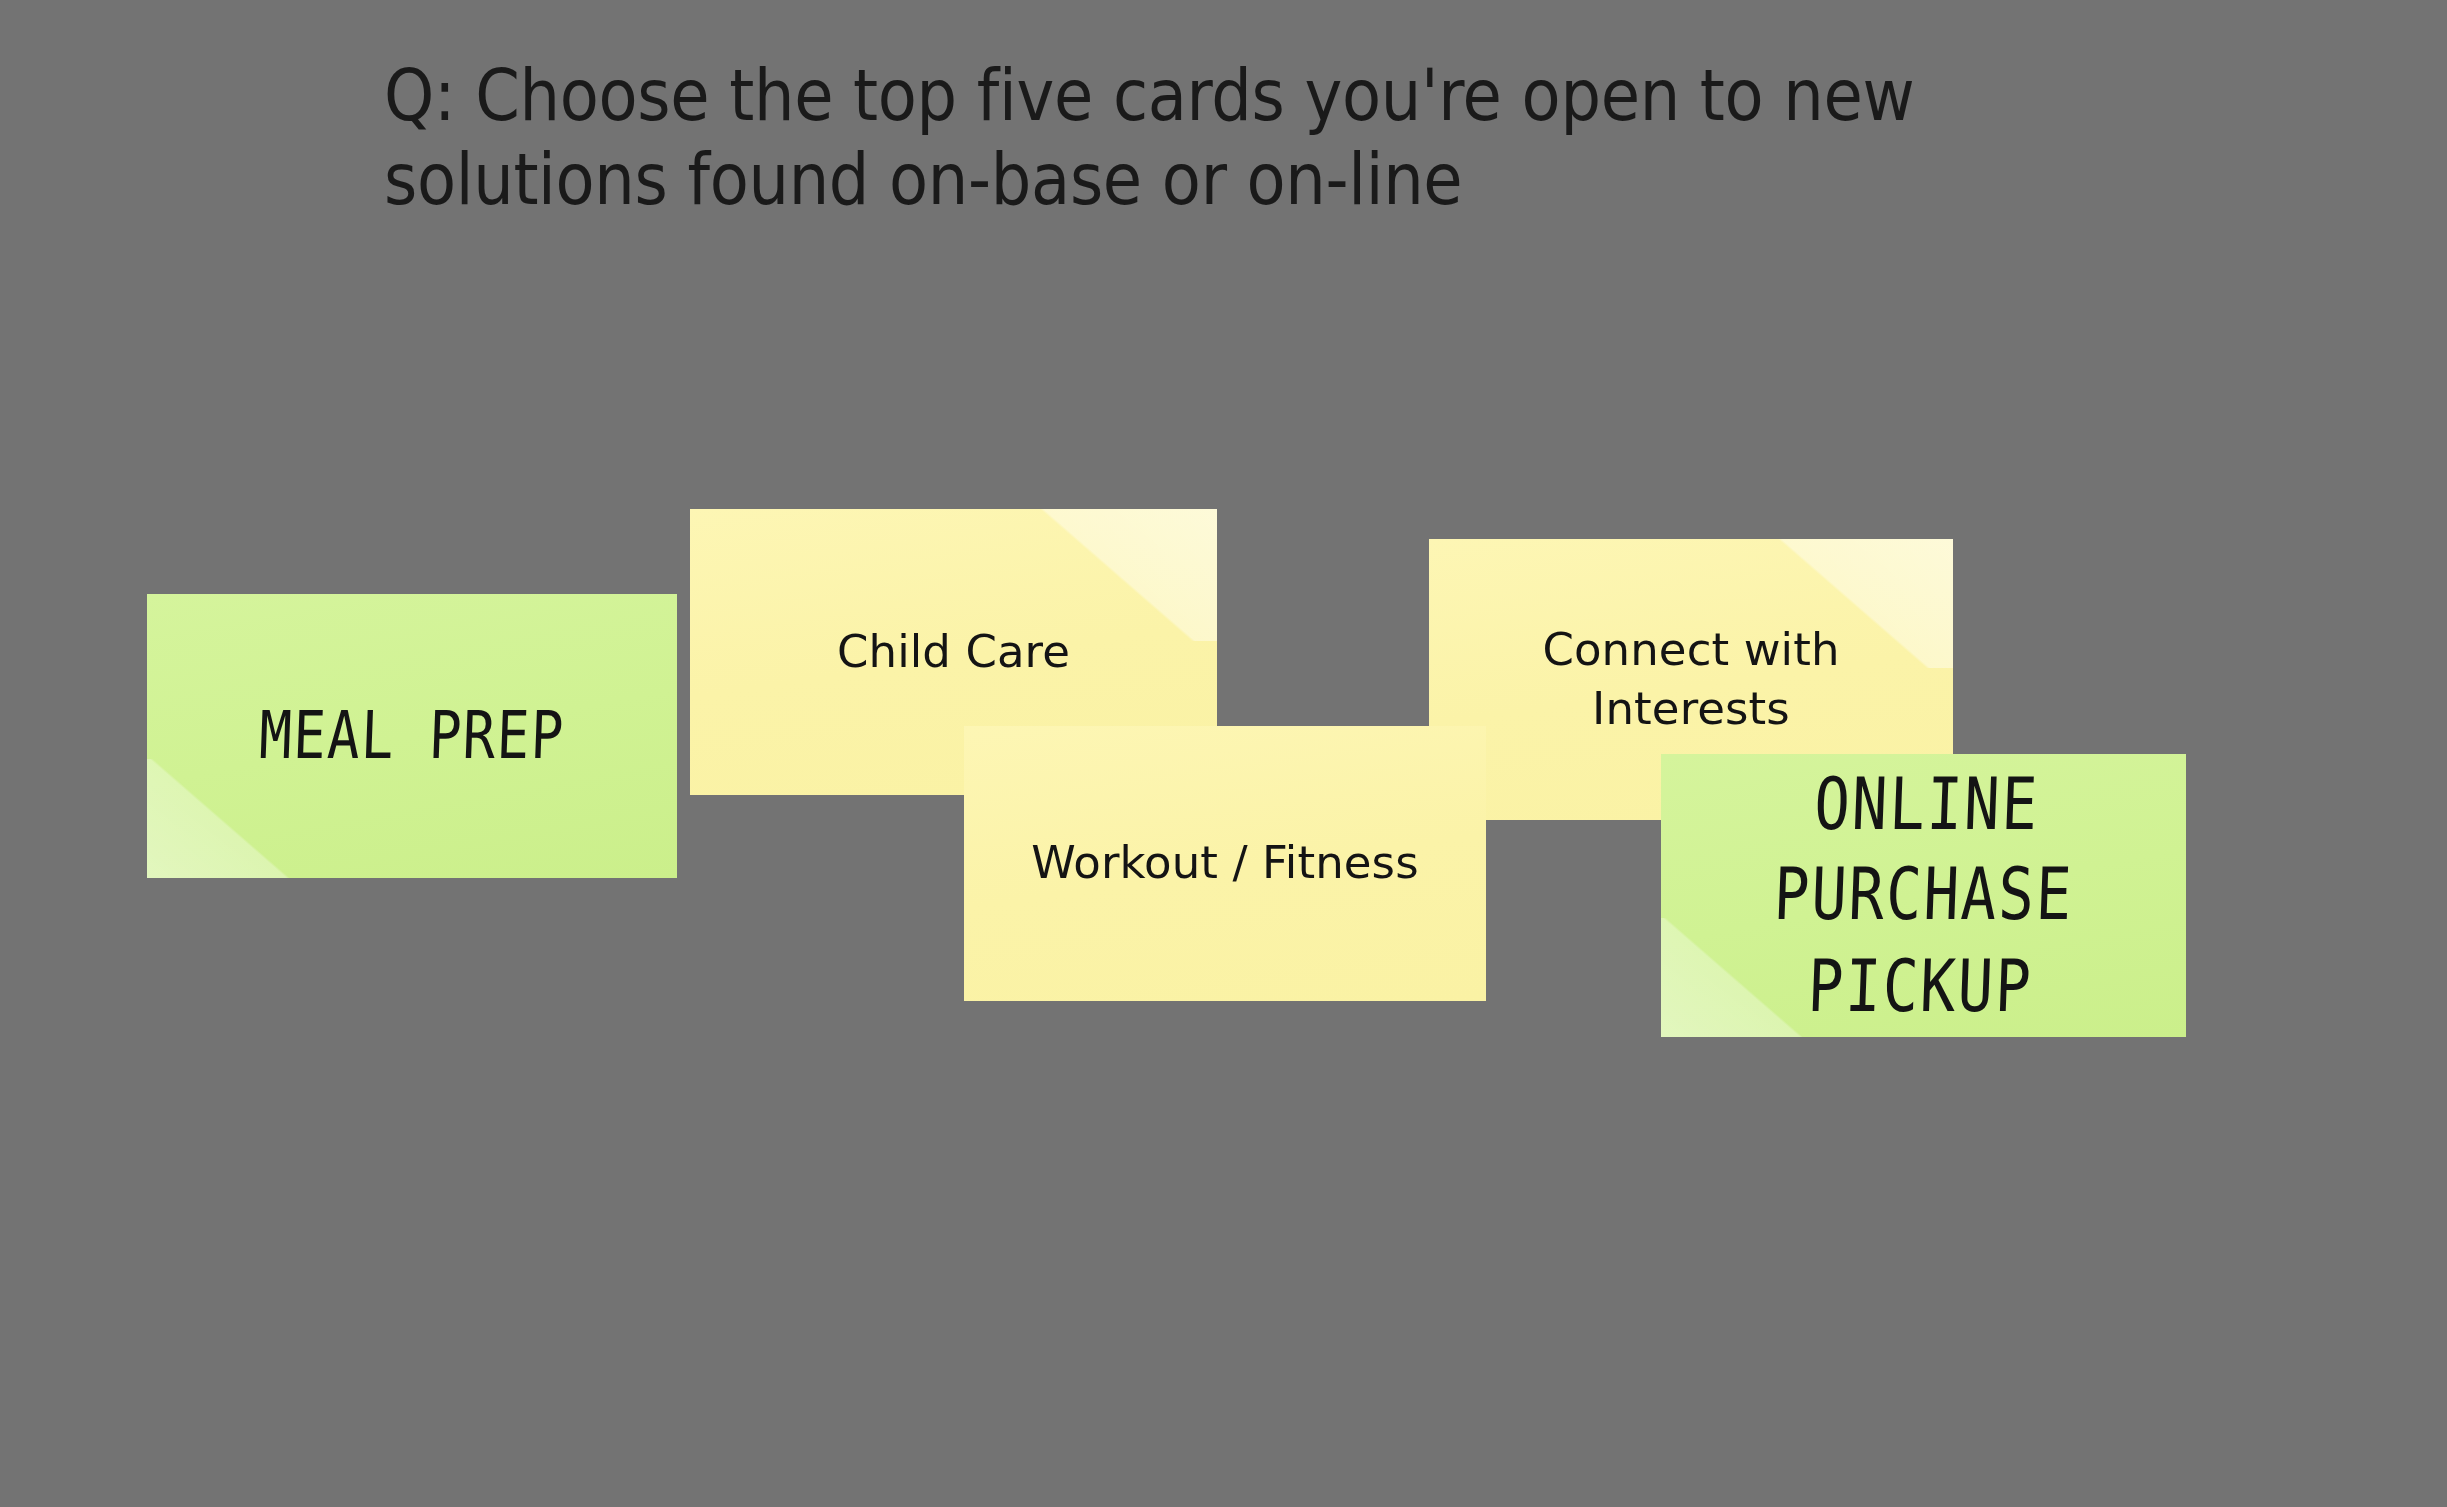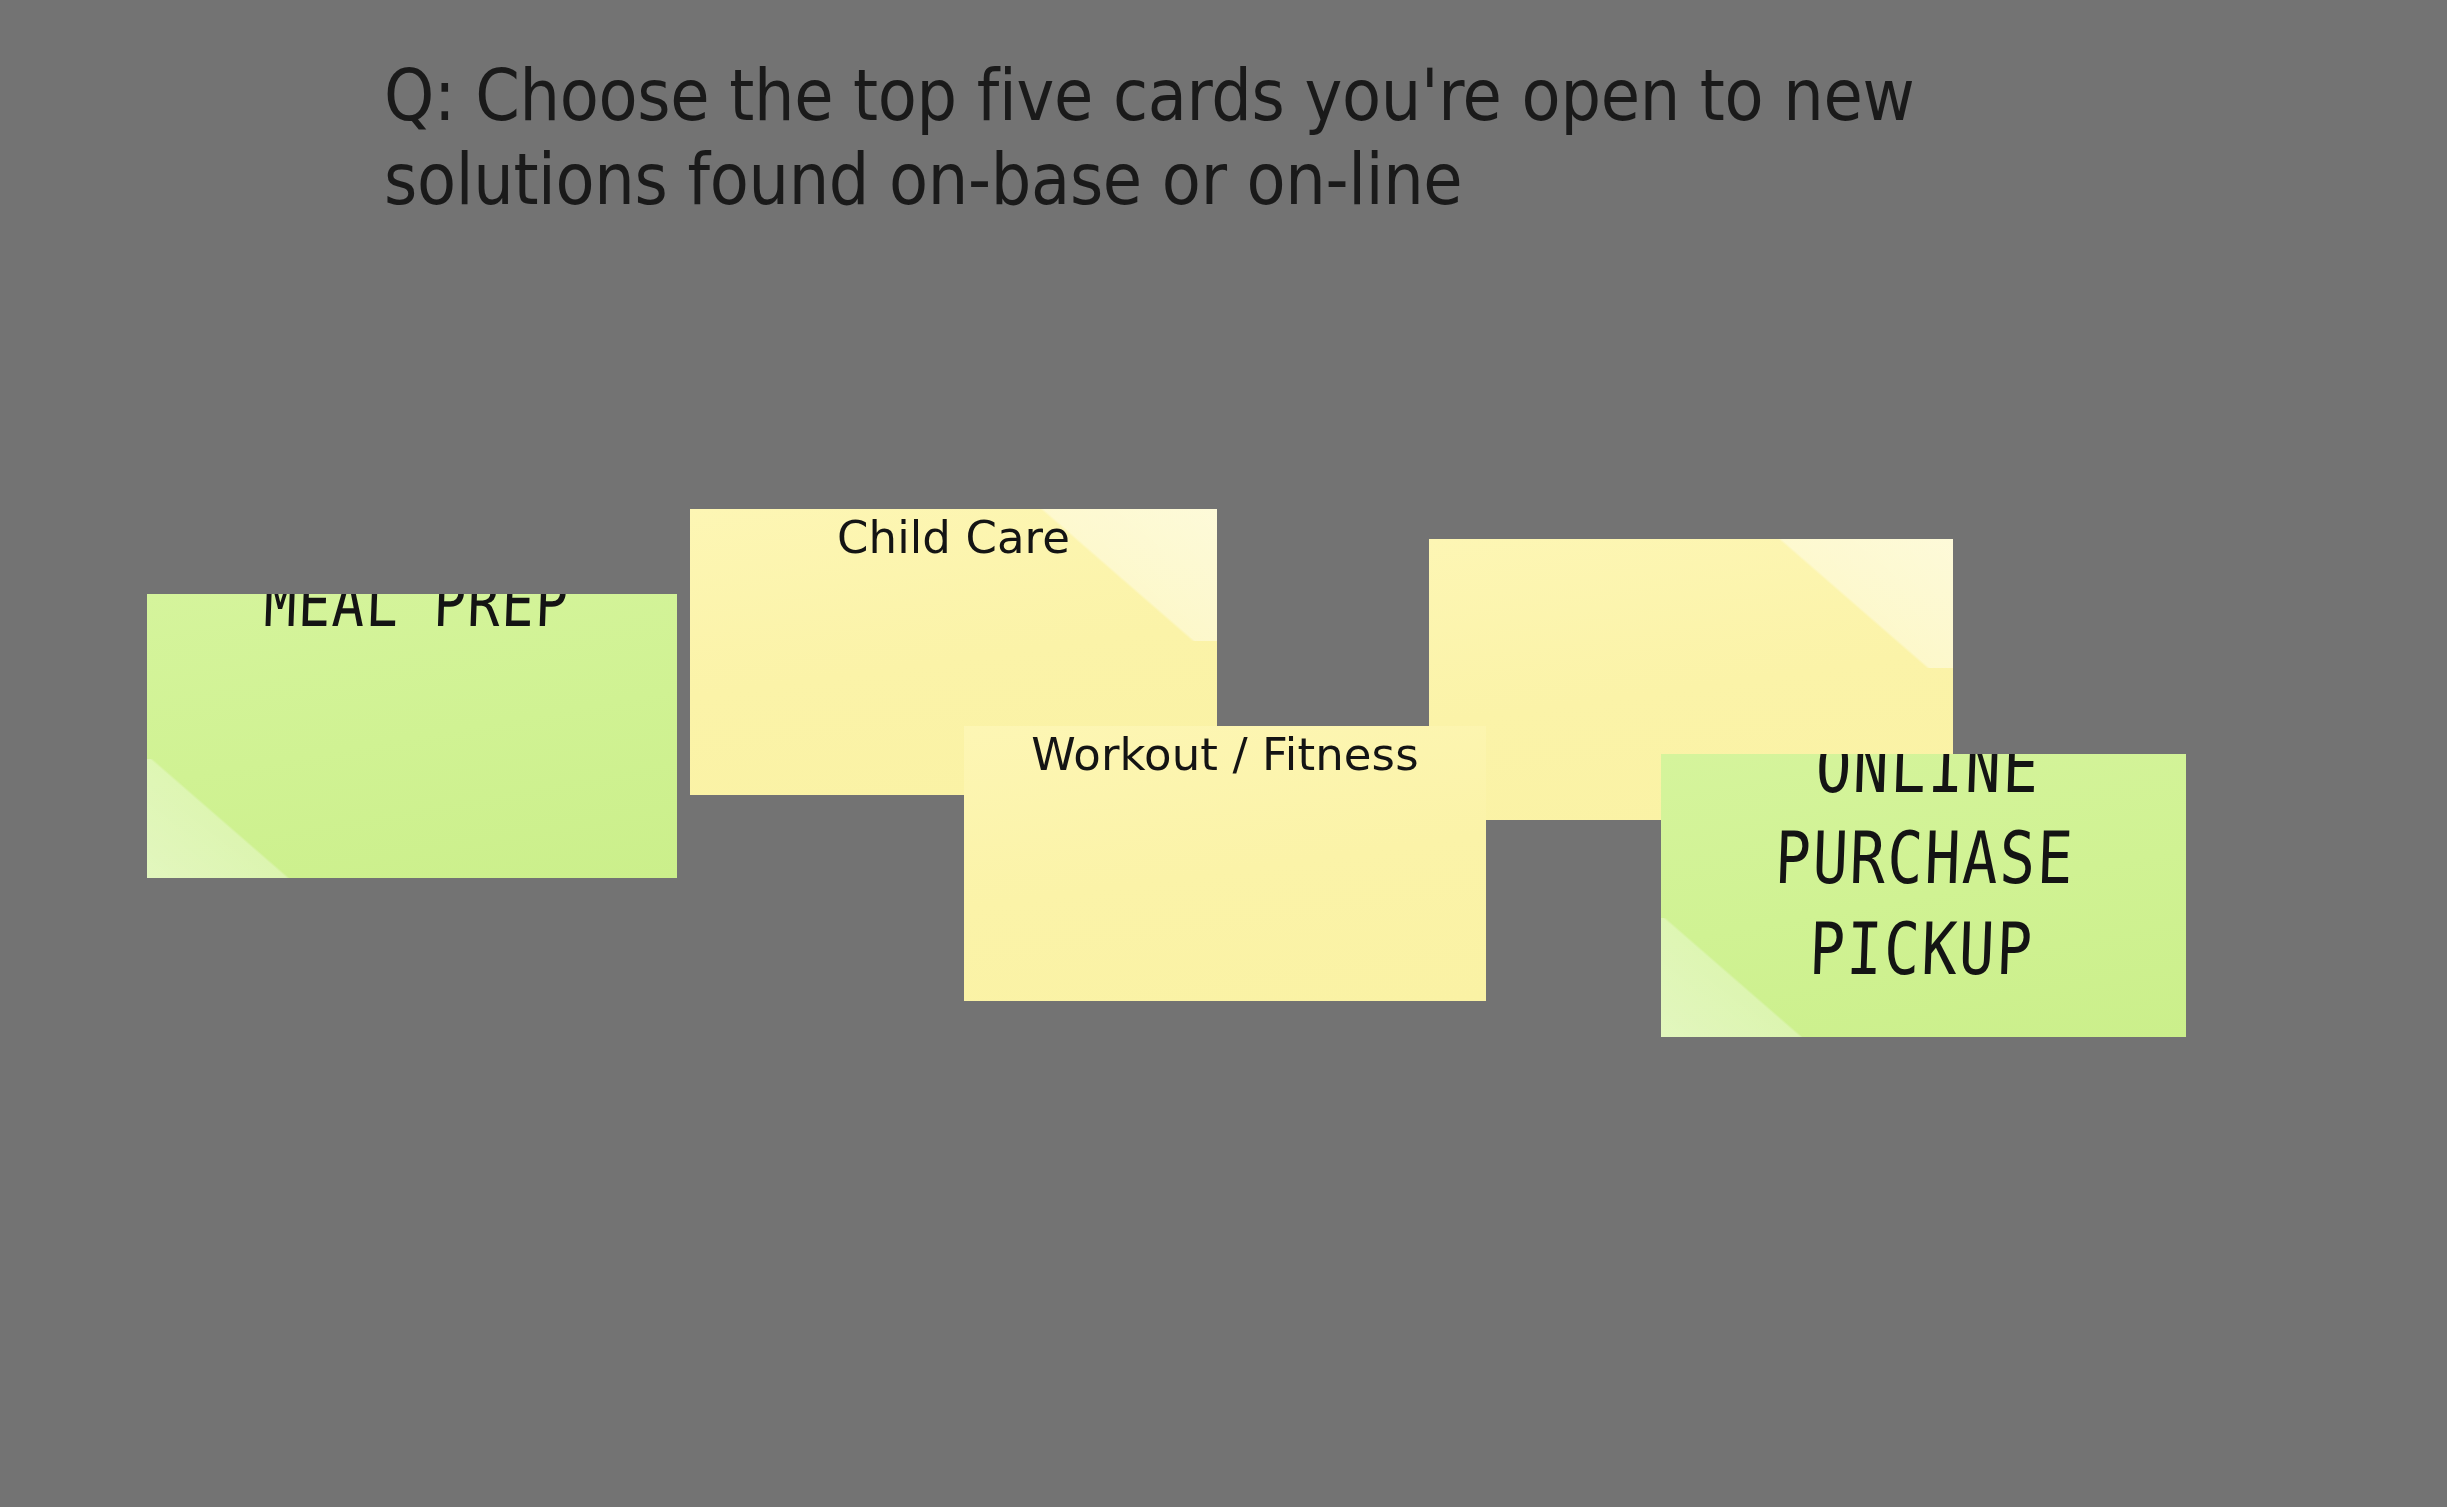--- a/index.html
+++ b/index.html
@@ -36,20 +36,21 @@
     color: #1a1a1a;
     letter-spacing: -0.3px;
     white-space: pre-line;
   }
 
   
   .note {
     position: absolute;
     box-sizing: border-box;
     display: flex;
+    align-items: center;
     justify-content: center;
     text-align: center;
     color: #141414;
     overflow: hidden;
   }
   .note .note-label {
     display: block;
     width: 100%;
     white-space: pre-line;
     position: relative;
@@ -161,20 +162,22 @@
   </div>
 
   <div class="note note-yellow type-print" id="note-workout">
     <span class="note-face"></span>
     <span class="note-label">Workout / Fitness</span>
   </div>
 
   <div class="note note-yellow type-print" id="note-connect">
     <span class="note-face"></span>
     <span class="fold-tr"></span>
+    <span class="note-label">Connect with
+Interests</span>
   </div>
 
   <div class="note note-green type-hand big" id="note-online-pickup">
     <span class="note-face"></span>
     <span class="fold-bl"></span>
     <span class="note-label">ONLINE
 PURCHASE
 PICKUP</span>
   </div>
 

